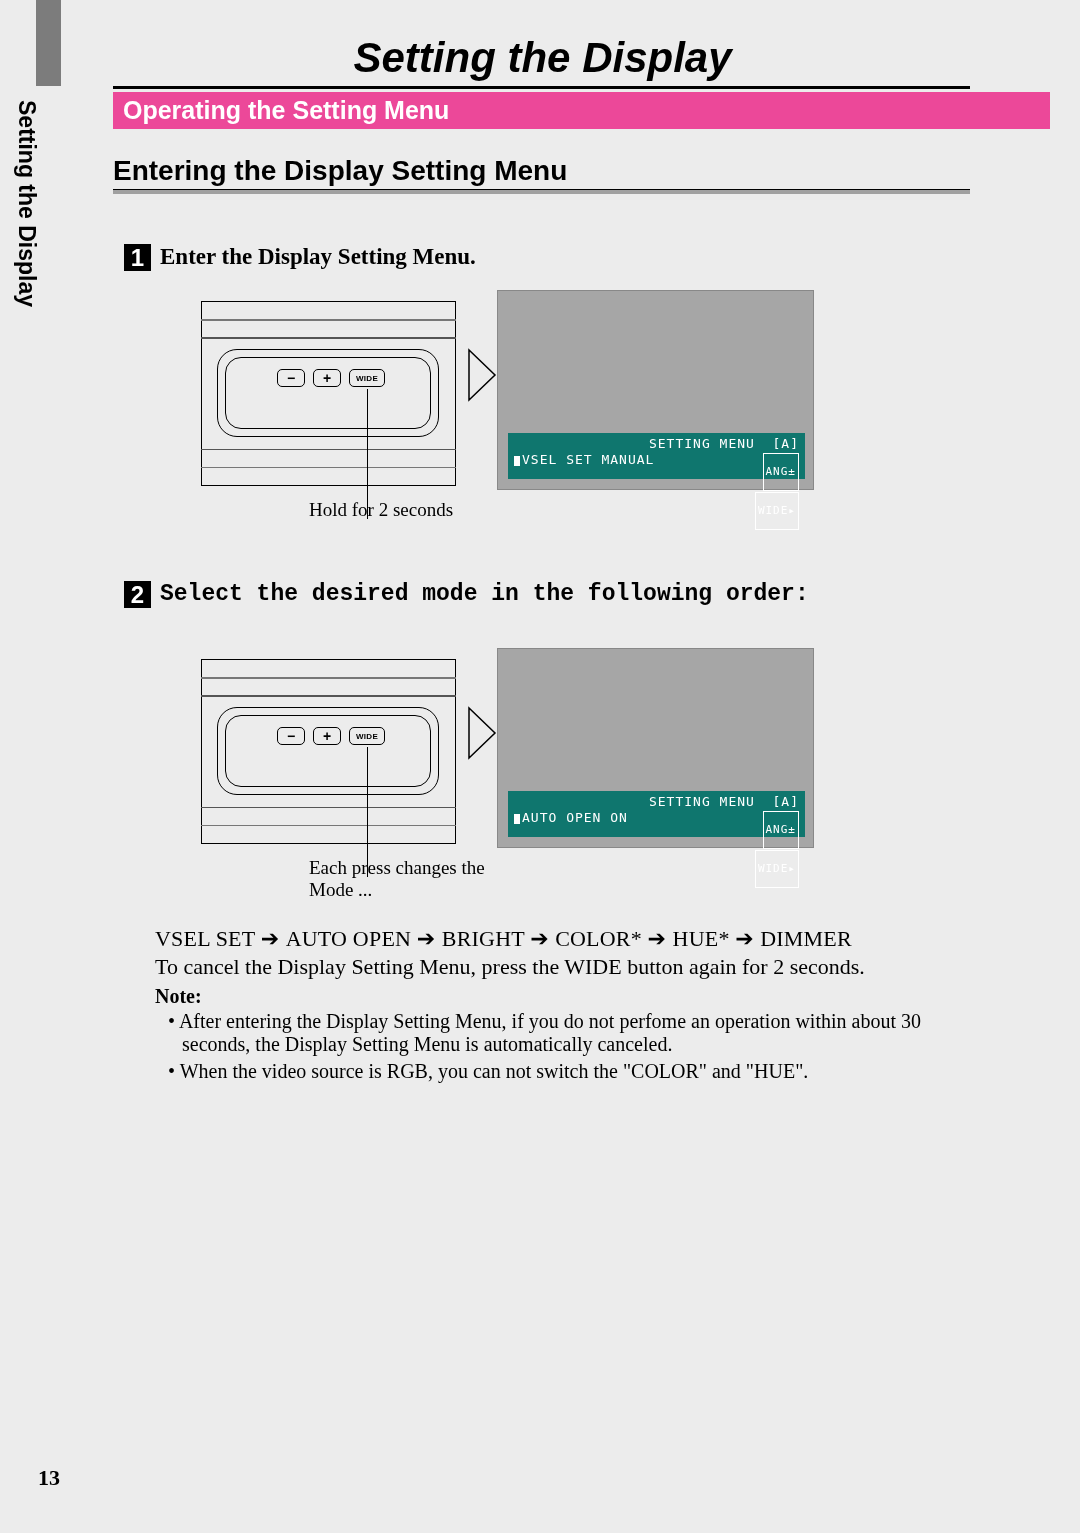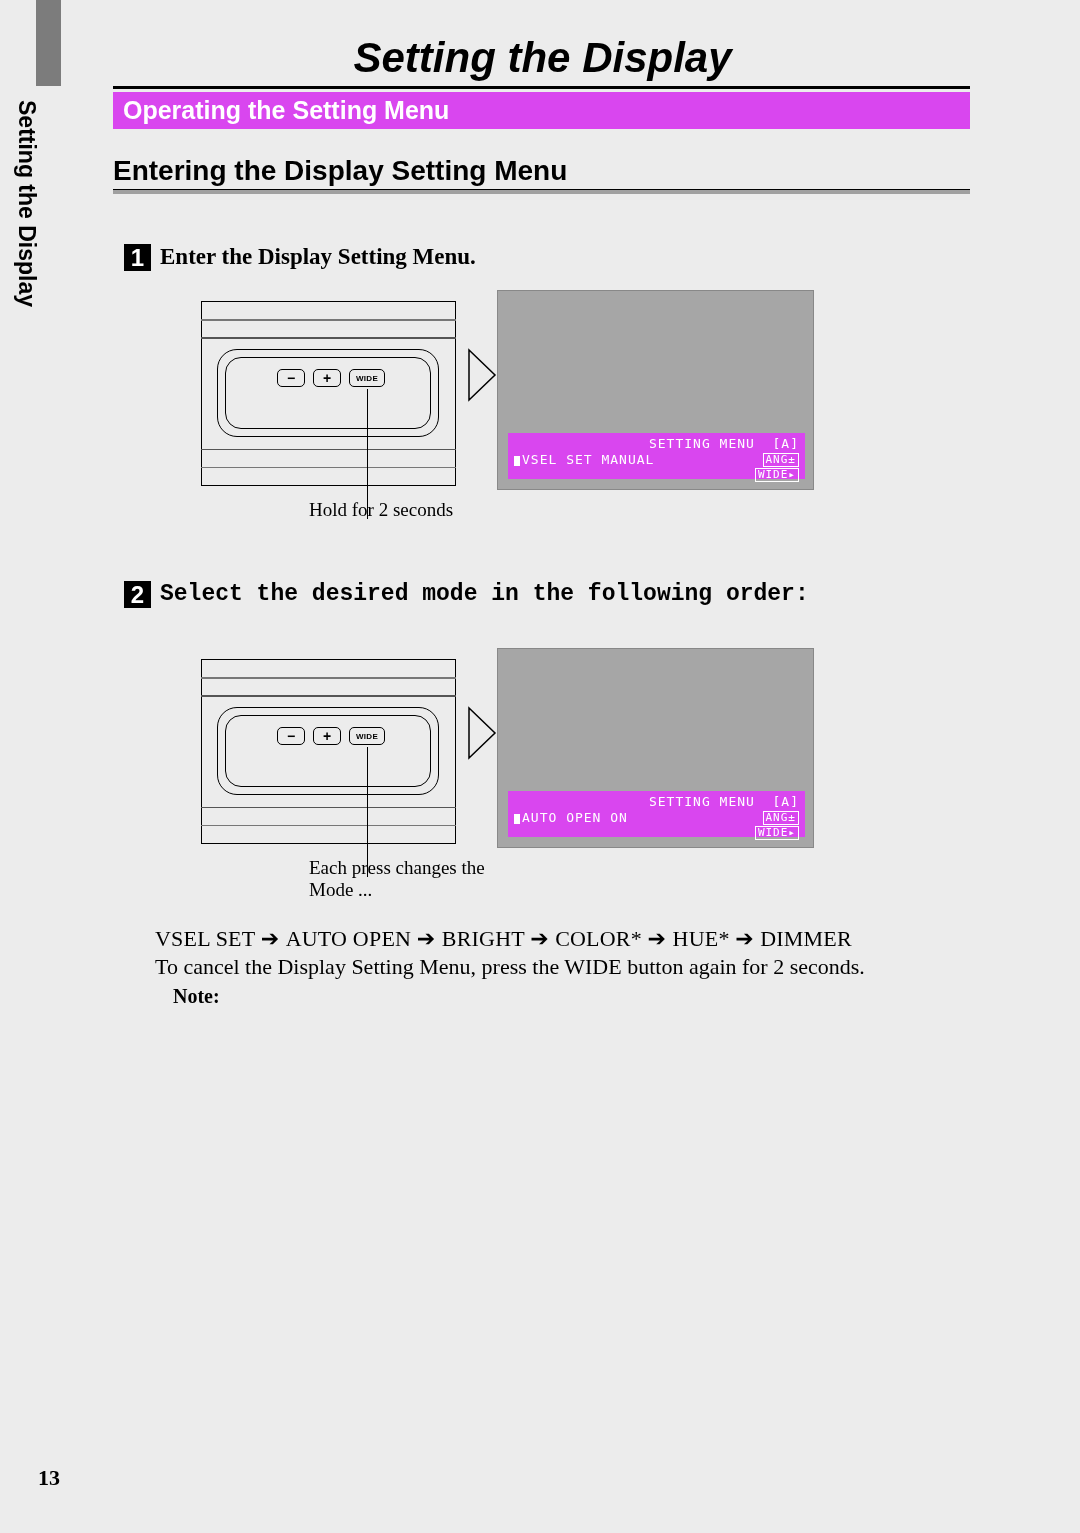--- a/index.html
+++ b/index.html
@@ -19,22 +19,22 @@
   .page-title {
     position: absolute; left: 115px; top: 34px; width: 855px; text-align: center;
     font-family: Arial, Helvetica, sans-serif; font-weight: 700; font-style: italic;
     font-size: 42px;
   }
   .title-rule {
     position: absolute; left: 113px; top: 86px; width: 857px; height: 3px; background: #000;
   }
 
   .black-bar {
-    position: absolute; left: 113px; top: 92px; width: 857px; height: 37px;
-    background: #d946ef; color: #fff;
+    position: absolute; left: 113px; top: 92px; width: 937px; height: 37px;
+    background: #ec4899; color: #fff;
     font-family: Arial, Helvetica, sans-serif; font-weight: 700; font-size: 25px;
     display: flex; align-items: center; padding-left: 10px;
   }
 
   .sub-h {
     position: absolute; left: 113px; width: 857px;
     font-family: Arial, Helvetica, sans-serif; font-weight: 700; font-size: 28px;
     padding-bottom: 18px;
   }
   .sub-h-underline {
@@ -90,40 +90,40 @@
     position: absolute; width: 30px; height: 54px;
   }
   .big-arrow svg { width: 30px; height: 54px; }
 
   .screen {
     position: absolute; width: 317px; height: 200px; background: #a6a6a6;
     border: 1px solid #888;
   }
   .lcd {
     position: absolute; left: 10px; bottom: 10px; width: 297px; height: 46px;
-    background: #d946ef; font-family: monospace; color: #fff;
+    background: #0f766e; font-family: monospace; color: #fff;
     font-size: 13px; letter-spacing: 1px; line-height: 1;
     padding: 4px 6px;
   }
   .lcd .row1 { display:flex; justify-content:space-between; }
   .lcd .row2 { display:flex; justify-content:space-between; margin-top:3px;}
   .lcd .row3 { display:flex; justify-content:flex-end; margin-top:1px;}
-  .lcd .pill { display:inline-block; border:1px solid #fff; padding:0 2px; line-height:12px; font-size:11px; }
+  .lcd .pill { display:inline-block; border:1px solid #fff; padding:12px 2px; line-height:12px; font-size:11px; }
   .lcd .cursor { display:inline-block; width:6px; height:10px; background:#fff; margin-right:2px; vertical-align:middle; }
 
   .caption {
     position:absolute; font-size: 19px;
   }
 
   .sequence {
     position:absolute; left: 155px; font-size: 22px; letter-spacing: 0.2px;
   }
   .seq-arrow { font-family: Arial, sans-serif; }
 
-  .note-h { position:absolute; font-weight:700; font-size:20px;margin-left:18px; }
+  .note-h { position:absolute; font-weight:700; font-size:20px; }
   .note-list { position:absolute; font-size:20px; width: 800px; }
   .note-list li { margin-bottom: 4px; list-style: none; text-indent: -14px; padding-left:14px; }
   .note-list li::before { content: "•  "; }
 
   .page-num {
     position: absolute; left: 38px; bottom: 42px;
     font-family: "Times New Roman", Times, serif; font-weight: 700; font-size: 22px;
   }
 </style>
 </head>
@@ -245,16 +245,20 @@
       <span>COLOR*</span>
       <span class="seq-arrow"> ➔ </span>
       <span>HUE*</span>
       <span class="seq-arrow"> ➔ </span>
       <span>DIMMER</span>
     </div>
 
     <div class="body-text" style="left:155px; top:954px; width:815px;">To cancel the Display Setting Menu, press the WIDE button again for 2 seconds.</div>
 
     <div class="note-h" style="left:155px; top:985px;">Note:</div>
+    <ul class="note-list" style="left:168px; top:1010px;">
+      <li>After entering the Display Setting Menu, if you do not perfome an operation within about 30 seconds, the Display Setting Menu is automatically canceled.</li>
+      <li>When the video source is RGB, you can not switch the "COLOR" and "HUE".</li>
+    </ul>
 
     <div class="page-num">13</div>
   </div>
 </div>
 
 </body></html>

